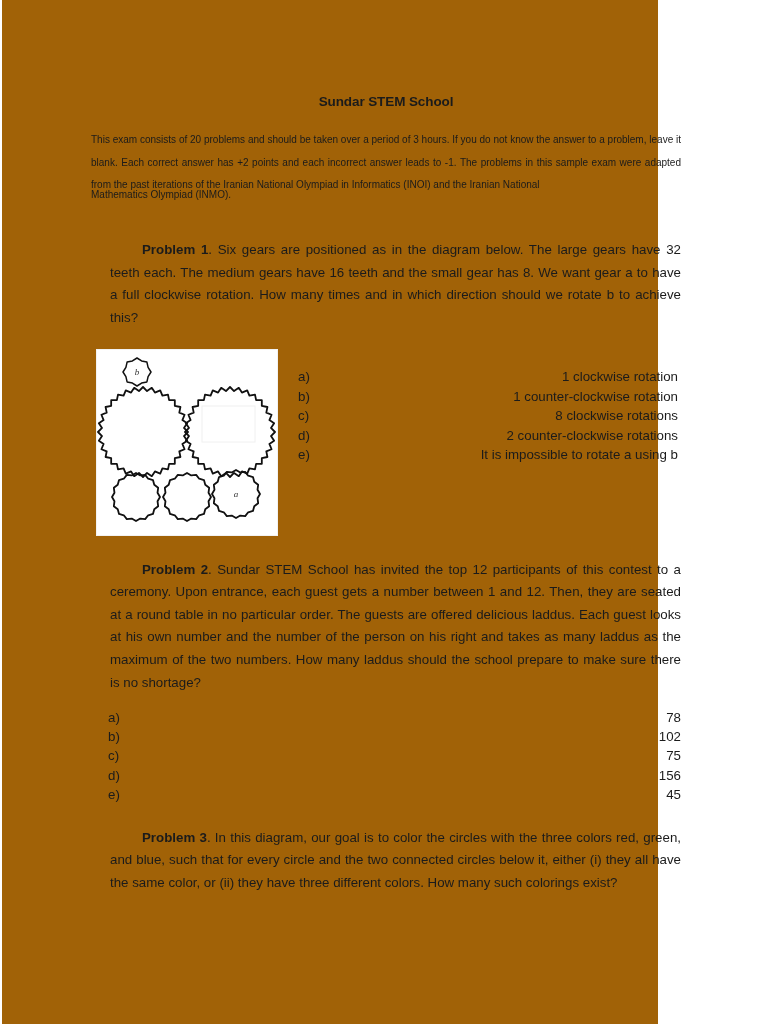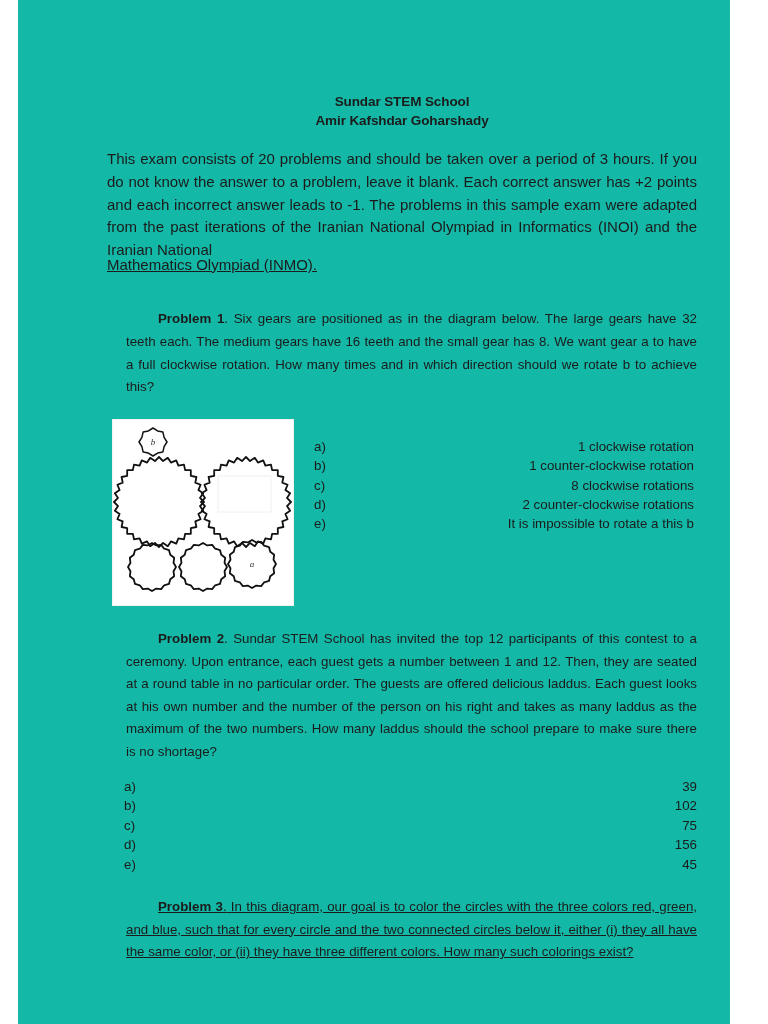--- a/index.html
+++ b/index.html
@@ -11,62 +11,62 @@
   body {
     width: 768px;
     height: 1024px;
     font-family: "Liberation Sans", sans-serif;
     color: #1b1b1b;
     position: relative;
     overflow: hidden;
   }
   .page {
     position: absolute;
-    left: 18px; top: 0;
-    width: 712px;
+    left: 2px; top: 0;
+    width: 656px;
     height: 1024px;
-    background: #14b8a6;
+    background: #a16207;
   }
   .content {
     position: absolute;
     left: 89px;
     top: 0;
     width: 590px;
   }
   .header-block {
     margin-top: 92px;
     text-align: center;
     font-weight: bold;
     font-size: 13.5px;
     line-height: 19.2px;
     letter-spacing: -0.1px;
   }
   .header-line { display: block; }
 
   .intro {
     margin-top: 18px;
-    font-size: 15px;
+    font-size: 10px;
     line-height: 22.6px;
     text-align: justify;
     text-justify: inter-word;
   }
-  .intro-last { text-align: left; text-decoration: underline; }
+  .intro-last { text-align: left; }
 
   .problem {
     font-size: 13.3px;
     line-height: 22.6px;
     text-align: justify;
     text-justify: inter-word;
   }
   .problem-lead { padding-left: 19px; }
   .problem-label { font-weight: bold; padding-left: 32px; }
 
   #problem-1-block { margin-top: 32px; }
   #problem-2-block { margin-top: 12px; }
-  #problem-3-block { margin-top: 22px; text-decoration: underline; }
+  #problem-3-block { margin-top: 22px; }
 
   
   .p1-row {
     position: relative;
     margin-top: 21px;
     height: 195px;
   }
   .figure-box {
     position: absolute;
     left: 6px;
@@ -122,21 +122,20 @@
   }
 </style>
 </head>
 <body>
 
 <div class="page">
   <div class="content">
 
     <div class="header-block">
       <span class="header-line">Sundar STEM School</span>
-      <span class="header-line">Amir Kafshdar Goharshady</span>
     </div>
 
     <p class="intro">This exam consists of 20 problems and should be taken over a period of 3 hours. If you do not know the answer to a problem, leave it blank. Each correct answer has +2 points and each incorrect answer leads to -1. The problems in this sample exam were adapted from the past iterations of the Iranian National Olympiad in Informatics (INOI) and the Iranian National</p>
     <p class="intro intro-last" style="margin-top:-22.6px;">Mathematics Olympiad (INMO).</p>
 
     <div id="problem-1-block">
       <p class="problem problem-lead"><span class="problem-label">Problem 1</span><span>.</span><span> Six gears are positioned as in the diagram below. The large gears have 32 teeth each. The medium gears have 16 teeth and the small gear has 8. We want gear a to have a full clockwise rotation. How many times and in which direction should we rotate b to achieve this?</span></p>
 
       <div class="p1-row">
 
@@ -169,33 +168,33 @@
           <li>
             <span class="choice-key">c)</span>
             <span class="choice-text">8 clockwise rotations</span>
           </li>
           <li>
             <span class="choice-key">d)</span>
             <span class="choice-text">2 counter-clockwise rotations</span>
           </li>
           <li>
             <span class="choice-key">e)</span>
-            <span class="choice-text">It is impossible to rotate a this b</span>
+            <span class="choice-text">It is impossible to rotate a using b</span>
           </li>
         </ul>
       </div>
     </div>
 
     <div id="problem-2-block">
       <p class="problem problem-lead"><span class="problem-label">Problem 2</span><span>.</span><span> Sundar STEM School has invited the top 12 participants of this contest to a ceremony. Upon entrance, each guest gets a number between 1 and 12. Then, they are seated at a round table in no particular order. The guests are offered delicious laddus. Each guest looks at his own number and the number of the person on his right and takes as many laddus as the maximum of the two numbers. How many laddus should the school prepare to make sure there is no shortage?</span></p>
 
       <ul class="choices-plain">
         <li>
           <span class="choice-key">a)</span>
-          <span class="choice-text">39</span>
+          <span class="choice-text">78</span>
         </li>
         <li>
           <span class="choice-key">b)</span>
           <span class="choice-text">102</span>
         </li>
         <li>
           <span class="choice-key">c)</span>
           <span class="choice-text">75</span>
         </li>
         <li>

